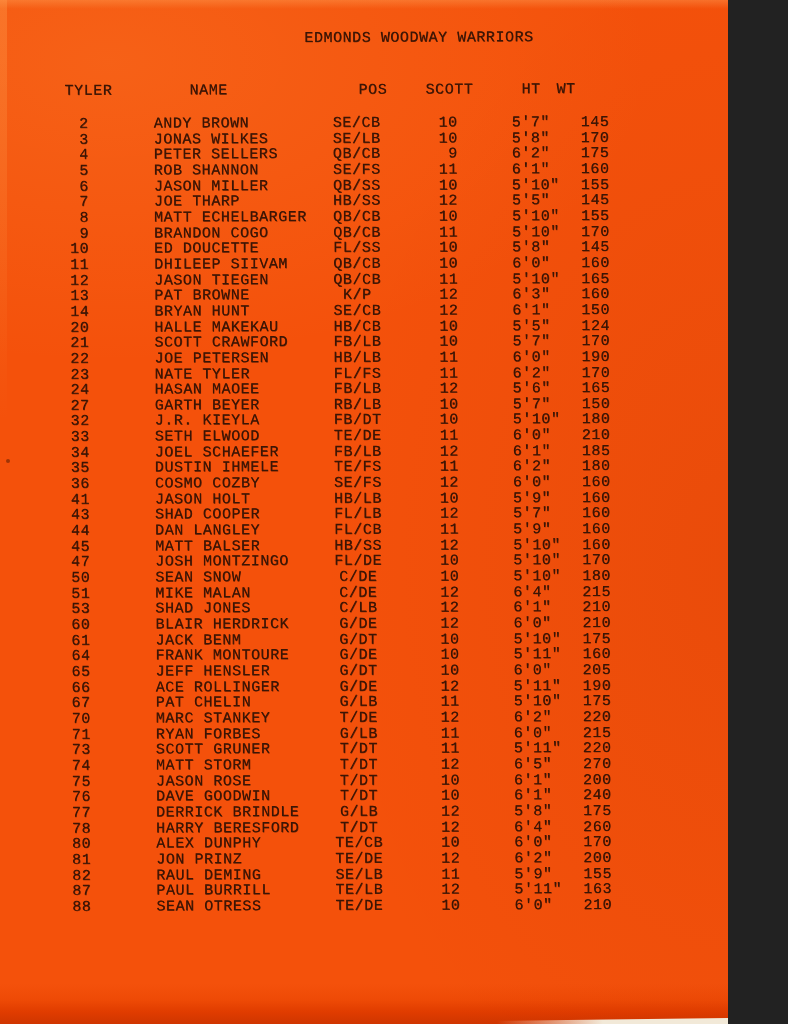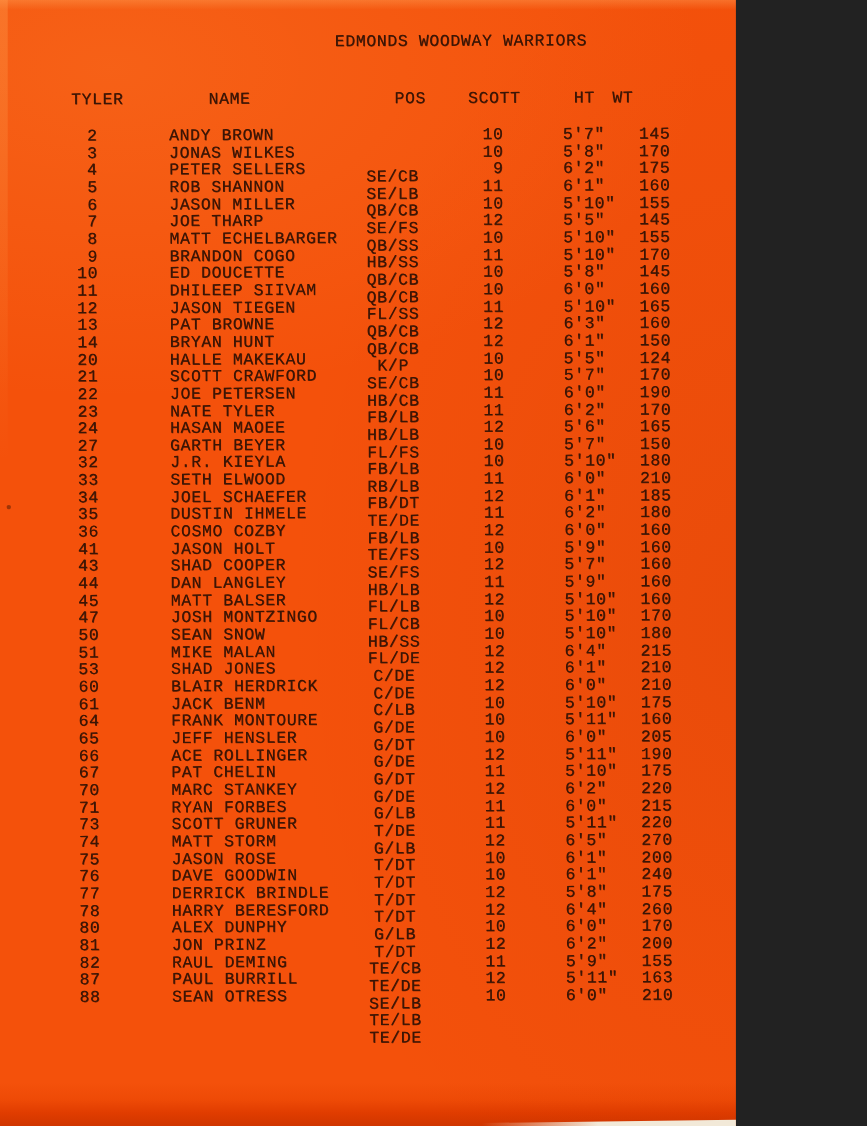--- a/index.html
+++ b/index.html
@@ -1,17 +1,17 @@
 <!DOCTYPE html>
 <html><head>
 <meta charset="utf-8">
 <style>
   html,body { margin:0; padding:0; background:#222; }
   .paper {
-    position:relative; width:669px; height:1024px; overflow:hidden;
+    position:relative; width:728px; height:1024px; overflow:hidden;
     background:
       radial-gradient(ellipse 900px 500px at 15% 6%, rgba(255,160,70,0.20), transparent 60%),
       radial-gradient(ellipse 600px 900px at 102% 55%, rgba(140,25,0,0.10), transparent 70%),
       linear-gradient(180deg, #f9712a 0px, #f4510b 9px, #f4510b 984px, #ee4a06 1000px, #e03c00 1012px, #cf3500 1024px);
     font-family:"Liberation Mono","DejaVu Sans Mono",monospace;
     color:#3a1505;
   }
   .sheet {
     position:absolute; inset:0;
     transform:rotate(-0.2deg); transform-origin:40% 50%;
@@ -28,21 +28,21 @@
   .h-wt     { left:558px; }
   .table { position:absolute; left:0; top:116px; width:660px; }
   .row {
     display:grid;
     grid-template-columns:90px 223px 90px 56px 121px 80px;
     height:15.66px; line-height:15.66px;
   }
   .cell  { overflow:visible; }
   .num   { text-align:right; }
   .name  { padding-left:65px; }
-  .pos   { text-align:center;margin-top:38px; }
+  .pos   { text-align:center; }
   .grade { text-align:right; }
   .ht    { padding-left:54px; }
   .wt    { padding-left:2px; }
   .speck { position:absolute; left:6px; top:459px; width:4px; height:4px; border-radius:50%; background:#8a2d05; opacity:0.8; }
   .corner-sliver {
     position:absolute; right:-4px; bottom:-1px; width:235px; height:7px;
     background:linear-gradient(90deg, rgba(245,236,220,0), #f2e9d8 45%);
     transform:rotate(-0.7deg); transform-origin:right bottom;
   }
   .left-edge-light {

